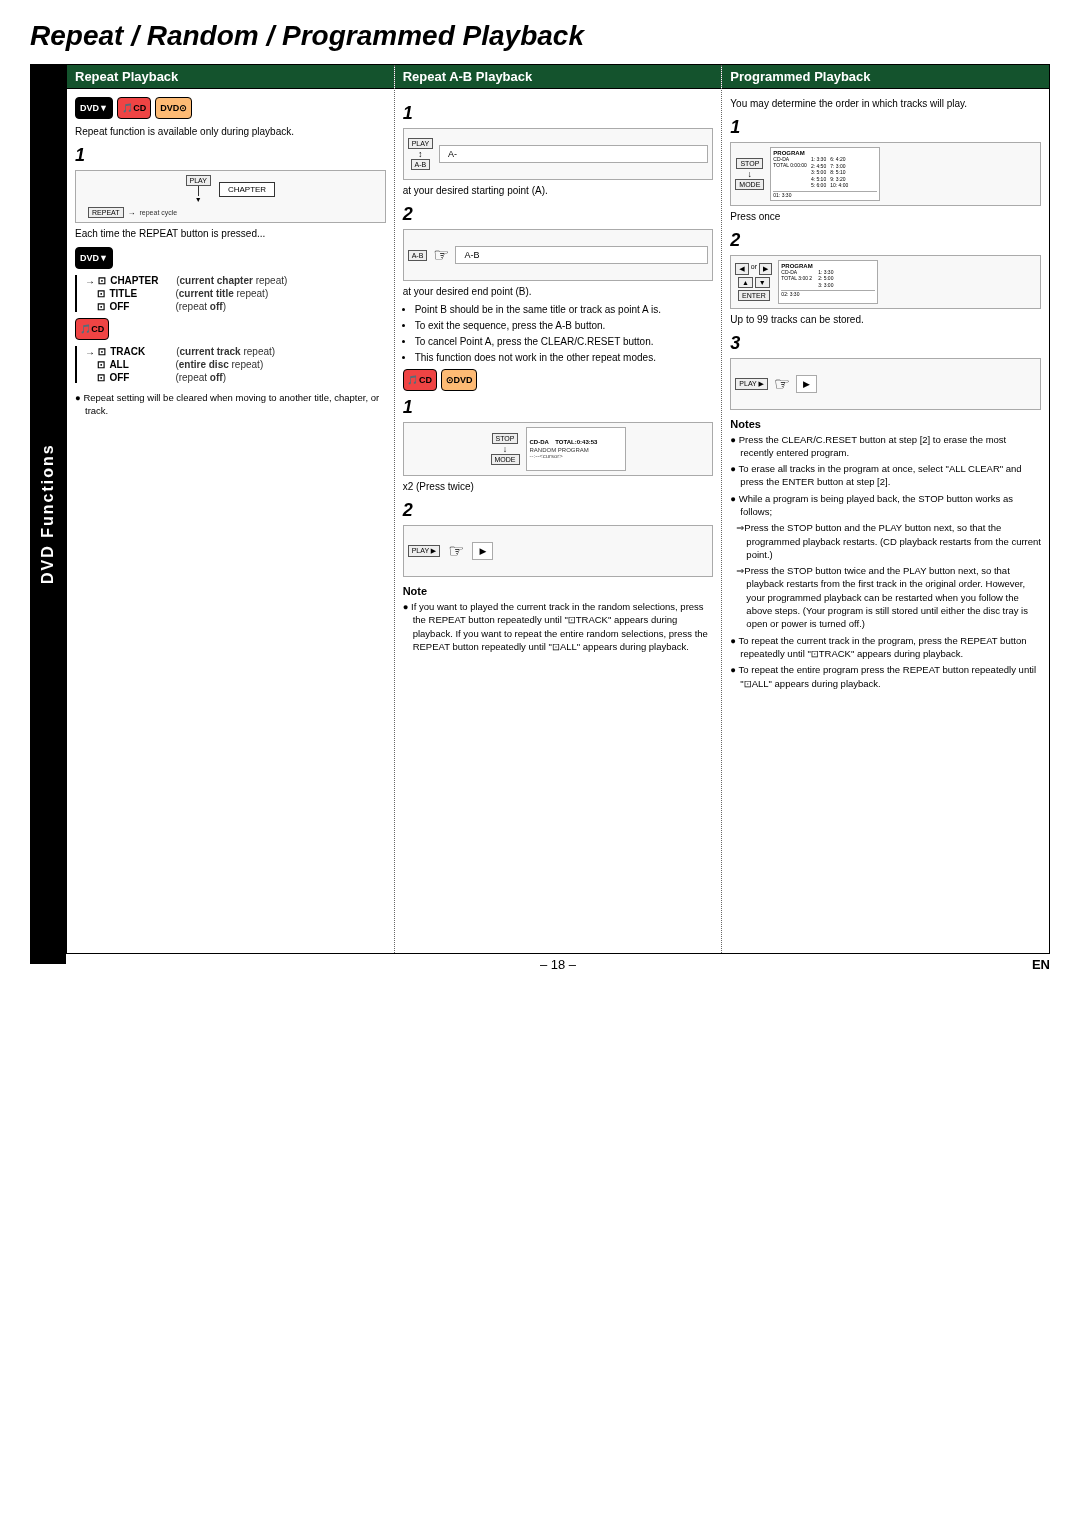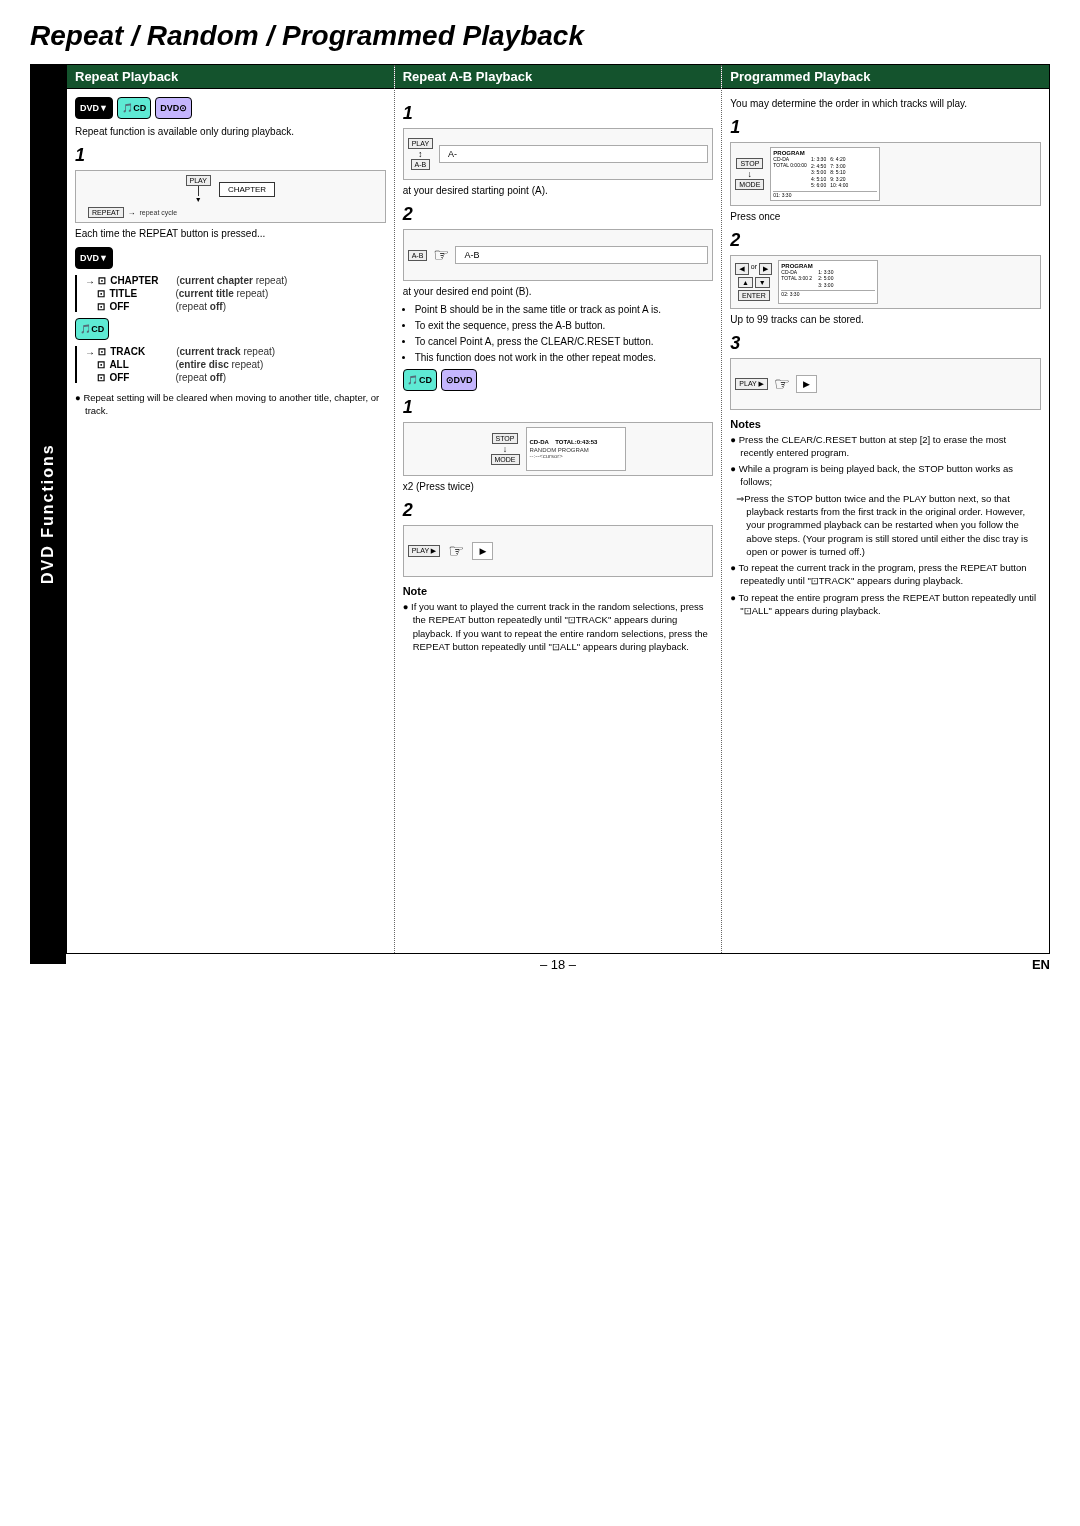--- a/index.html
+++ b/index.html
@@ -80,25 +80,25 @@
     }
     .device-icon {
       display: inline-flex;
       align-items: center;
       justify-content: center;
       border: 1.5px solid #000;
       border-radius: 4px;
       padding: 1px 4px;
       font-size: 9px;
       font-weight: bold;
-      background: #c4b5fd;
+      background: #fdba74;
       height: 22px;
     }
     .device-icon.dvd { background: #000; color: #fff; }
-    .device-icon.cd { background: #5eead4; color: #000; }
+    .device-icon.cd { background: #ef4444; color: #000; }
     .step-number {
       font-size: 18px;
       font-weight: bold;
       font-style: italic;
       margin: 6px 0 2px 0;
     }
     p.body-text {
       font-size: 10px;
       line-height: 1.4;
       margin-bottom: 4px;
@@ -447,21 +447,23 @@
             <div style="display:flex;align-items:center;gap:6px;">
               <div style="font-size:7px;border:1px solid #555;padding:1px 3px;background:#eee;">PLAY ▶</div>
               <div style="font-size:18px;">☞</div>
               <div style="border:1px solid #aaa;padding:3px 6px;font-size:9px;background:#fff;">▶</div>
             </div>
           </div>
 
           <div class="notes-section">
             <div class="notes-title">Notes</div>
             <div class="note-bullet">● Press the CLEAR/C.RESET button at step [2] to erase the most recently entered program.</div>
+            <div class="note-bullet">● To erase all tracks in the program at once, select "ALL CLEAR" and press the ENTER button at step [2].</div>
             <div class="note-bullet">● While a program is being played back, the STOP button works as follows;</div>
+            <div class="note-bullet" style="padding-left:16px;text-indent:-10px;">⇒Press the STOP button and the PLAY button next, so that the programmed playback restarts. (CD playback restarts from the current point.)</div>
             <div class="note-bullet" style="padding-left:16px;text-indent:-10px;">⇒Press the STOP button twice and the PLAY button next, so that playback restarts from the first track in the original order. However, your programmed playback can be restarted when you follow the above steps. (Your program is still stored until either the disc tray is open or power is turned off.)</div>
             <div class="note-bullet">● To repeat the current track in the program, press the REPEAT button repeatedly until "⊡TRACK" appears during playback.</div>
             <div class="note-bullet">● To repeat the entire program press the REPEAT button repeatedly until "⊡ALL" appears during playback.</div>
           </div>
         </div>
       </div>
 
     </div>
 
     <div class="bottom-bar">

